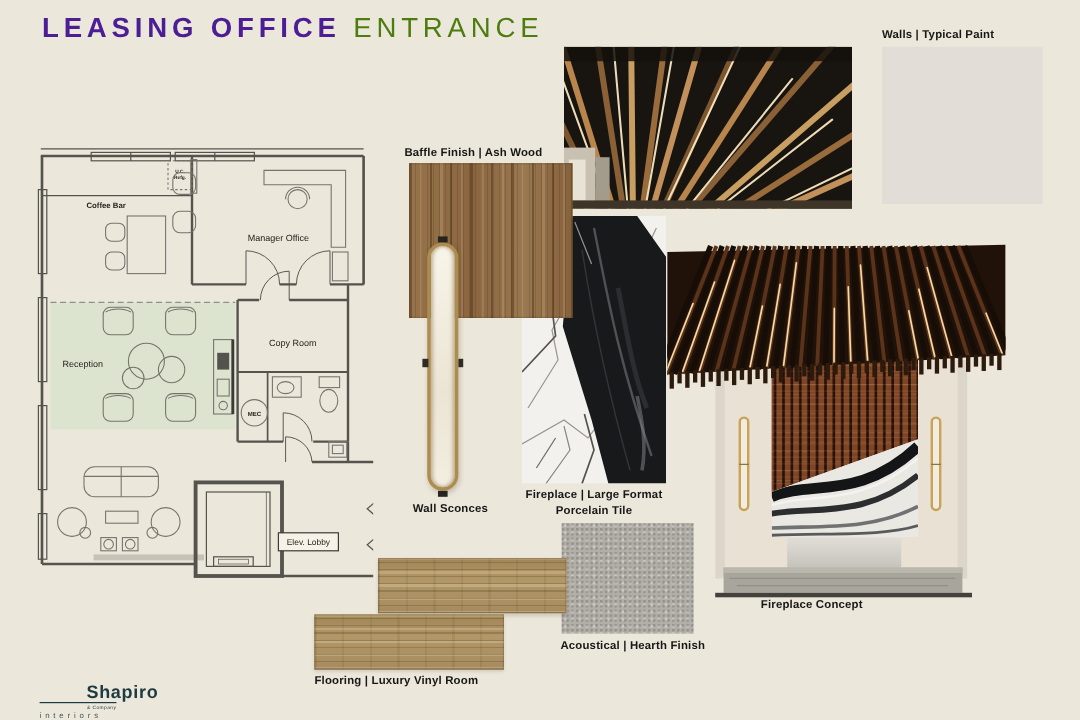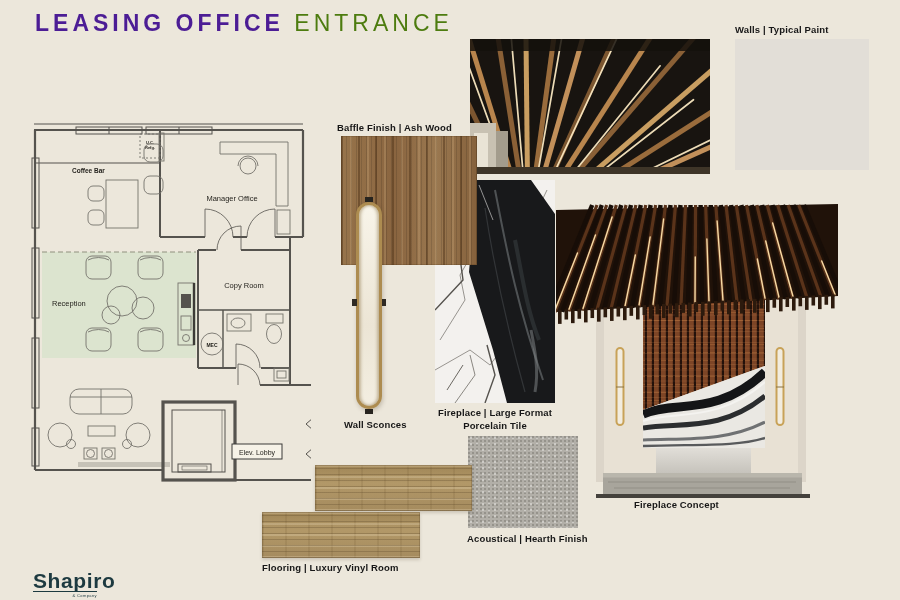--- a/index.html
+++ b/index.html
@@ -61,21 +61,21 @@
   #lb-tile{left:420px;top:406px;width:150px;z-index:5;}
   #lb-concept{left:612px;top:499px;margin-left:22px;}
   #lb-hearth{left:467px;top:533px;z-index:5;}
   #lb-flooring{left:262px;top:562px;}
   
   .wall{stroke:#55534e;fill:none;}
   .furn{stroke:#75736c;stroke-width:.9;fill:none;}
   .plantext{fill:#26241f;font-family:"Liberation Sans",sans-serif;}
   
   .logo{position:absolute;left:33px;top:570px;width:64px;color:#1d3a40;}
-  .logo .nm{font-size:21px;font-weight:800;letter-spacing:.6px;line-height:1;}
+  .logo .nm{font-size:15px;font-weight:800;letter-spacing:.6px;line-height:1;margin-left:39px;}
   .logo .co{font-size:4px;text-align:right;margin-top:0;letter-spacing:.4px;border-top:.5px solid #1d3a40;padding-top:.5px;}
   .logo .dv{font-size:6.5px;letter-spacing:3.2px;color:#40535a;margin-top:1px;}
 </style>
 </head>
 <body>
 
 <div class="board">
 
   <div class="title">
     <span class="t1">LEASING OFFICE</span>

